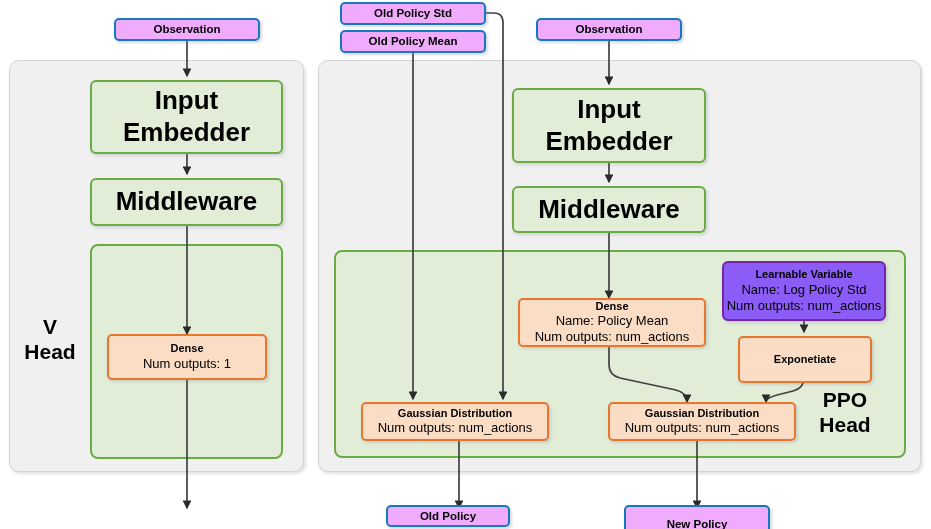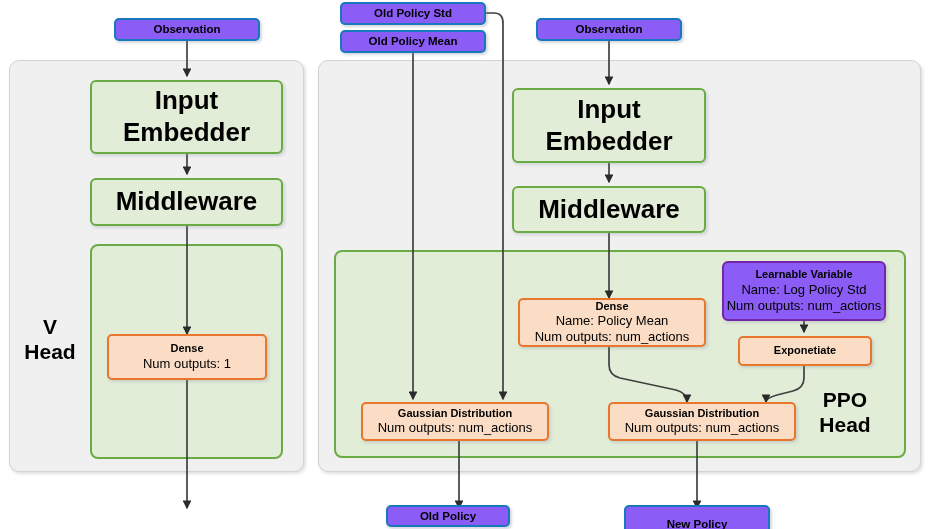--- a/index.html
+++ b/index.html
@@ -46,21 +46,21 @@
   }
   .panel-green {
     position: absolute;
     box-sizing: border-box;
     background: #e2edd8;
     border: 2px solid #6aab43;
     border-radius: 8px;
   }
   
   .io-box {
-    background: #8b5cf6;
+    background: #f0abfc;
     border: 2px solid #1878be;
     border-radius: 5px;
     font-size: 11.5px;
     font-weight: bold;
     box-shadow: 1.5px 2px 2.5px rgba(120,130,150,0.3);
   }
   
   .green-box {
     background: #e2edd8;
     border: 2px solid #6aab43;
@@ -199,21 +199,21 @@
     <span class="sub">Name: Policy Mean</span>
     <span class="sub">Num outputs: num_actions</span>
   </div>
 
   <div class="node purple-box" style="left:722px; top:261px; width:164px; height:60px;">
     <span class="ttl">Learnable Variable</span>
     <span class="sub">Name: Log Policy Std</span>
     <span class="sub">Num outputs: num_actions</span>
   </div>
 
-  <div class="node orange-box" style="left:738px; top:336px; width:134px; height:30px;">
+  <div class="node orange-box" style="left:738px; top:336px; width:134px; height:47px;">
     <span class="ttl">Exponetiate</span>
   </div>
 
   <div class="node orange-box" style="left:361px; top:402px; width:188px; height:39px;">
     <span class="ttl">Gaussian Distribution</span>
     <span class="sub">Num outputs: num_actions</span>
   </div>
 
   <div class="node orange-box" style="left:608px; top:402px; width:188px; height:39px;">
     <span class="ttl">Gaussian Distribution</span>

